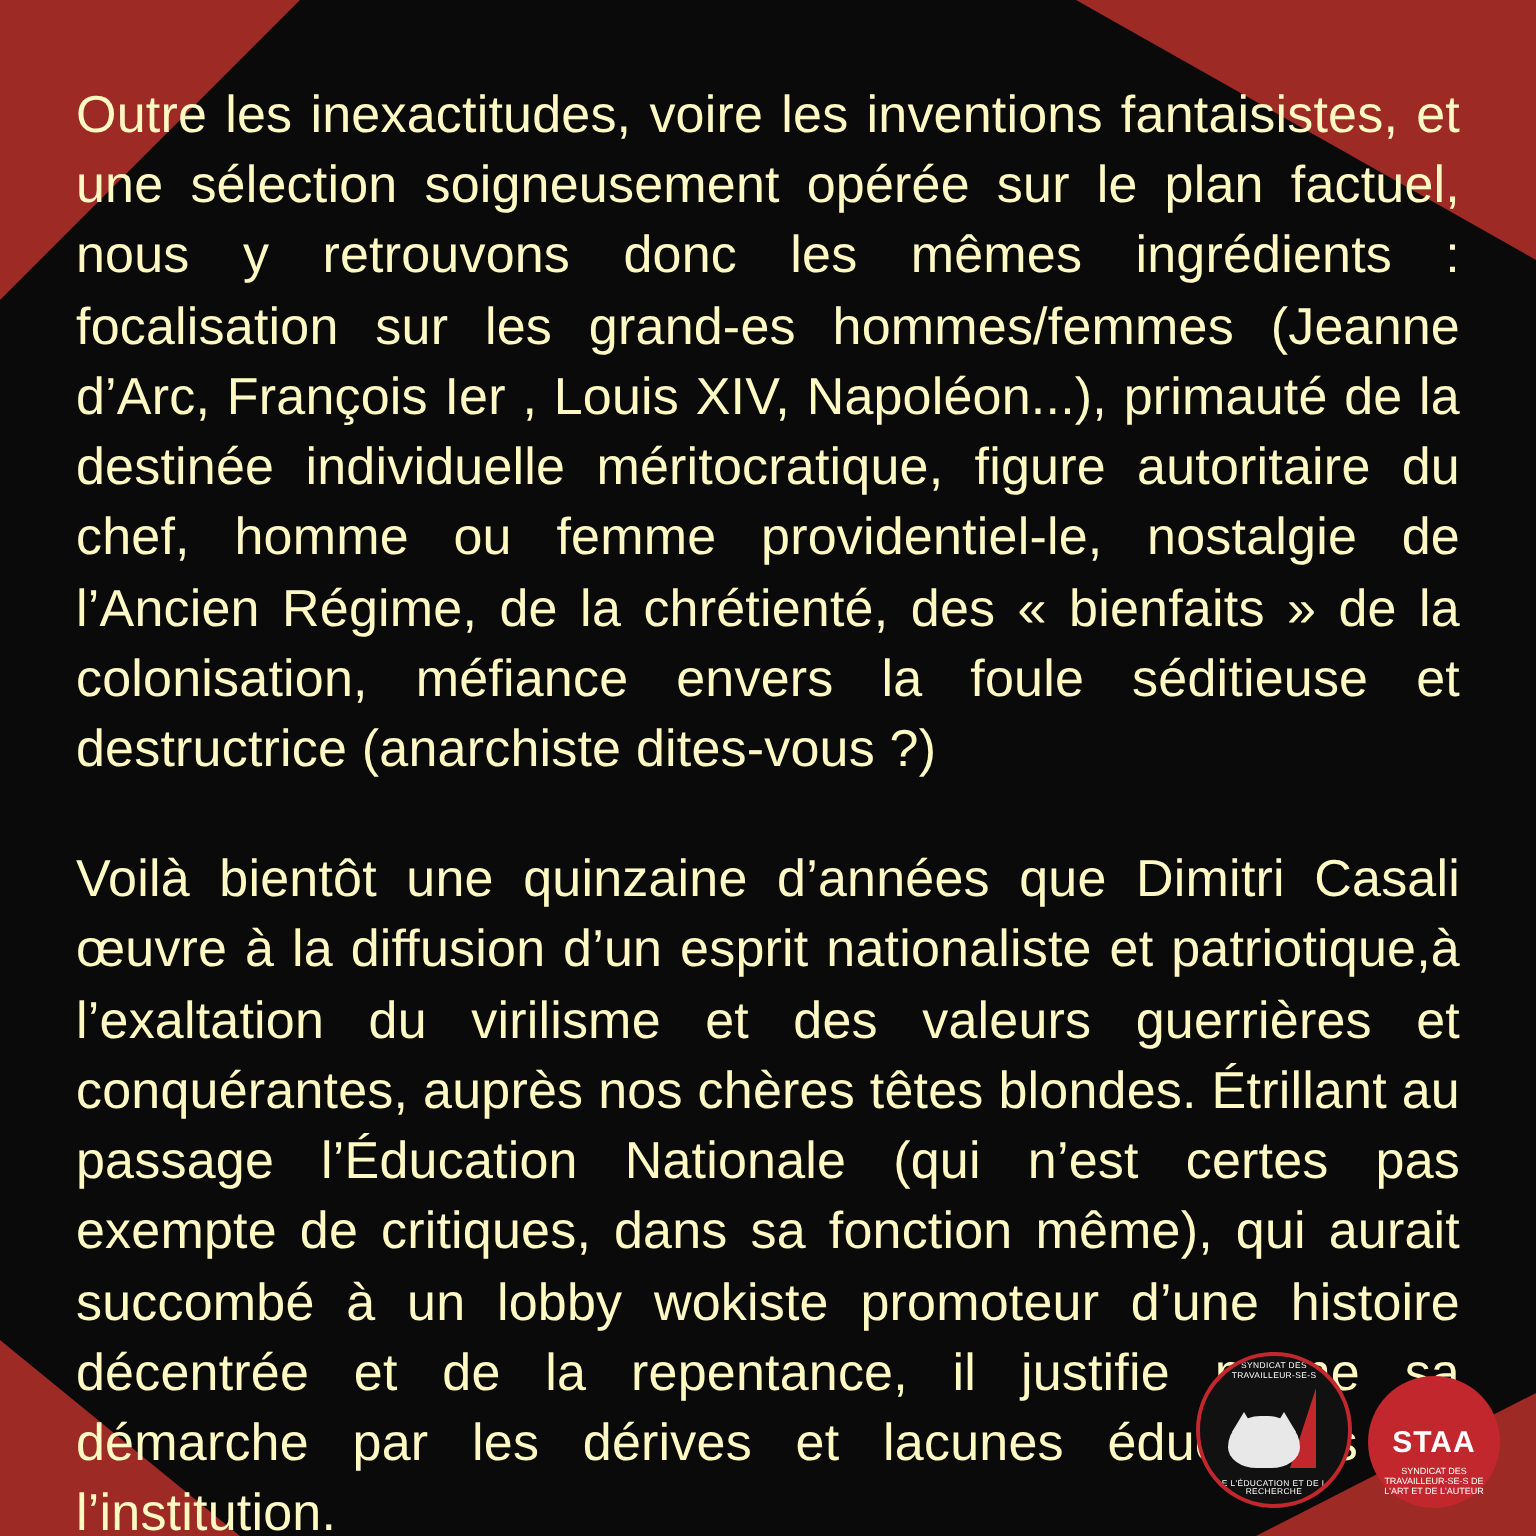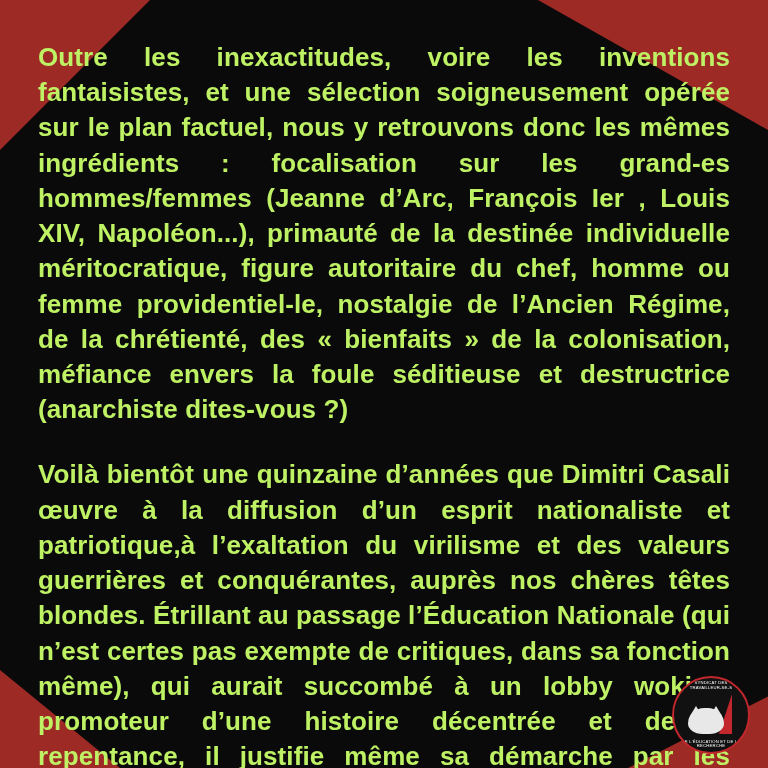--- a/index.html
+++ b/index.html
@@ -53,28 +53,27 @@
     clip-path: polygon(100% 100%, 100% 35%, 30% 100%);
   }
   .content {
     position: absolute;
     left: 38px;
     top: 40px;
     width: 692px;
     z-index: 3;
   }
   .para {
-    color: #bef264;
+    color: #fef9c3;
     font-size: 26px;
     line-height: 1.355;
     text-align: justify;
     margin: 0 0 30px 0;
     letter-spacing: 0.1px;
     white-space: pre-wrap;
-    font-weight: bold;
   }
   .para.last {
     margin-bottom: 0;
   }
   
   .logos {
     position: absolute;
     right: 18px;
     bottom: 14px;
     display: flex;
@@ -201,16 +200,20 @@
       <span class="ring-text">SYNDICAT DES TRAVAILLEUR-SE-S</span>
       <div class="cnt-mark">
         <div class="red-flag"></div>
         <div class="ear-l"></div>
         <div class="ear-r"></div>
         <div class="cat"></div>
       </div>
       <span class="ring-text-bottom">DE L'ÉDUCATION ET DE LA RECHERCHE</span>
     </div>
 
+    <div class="logo-staa">
+      <span class="staa-label">STAA</span>
+      <span class="staa-ring">SYNDICAT DES TRAVAILLEUR-SE-S DE L'ART ET DE L'AUTEUR</span>
+    </div>
 
   </div>
 
 </div>
 
 </body></html>

